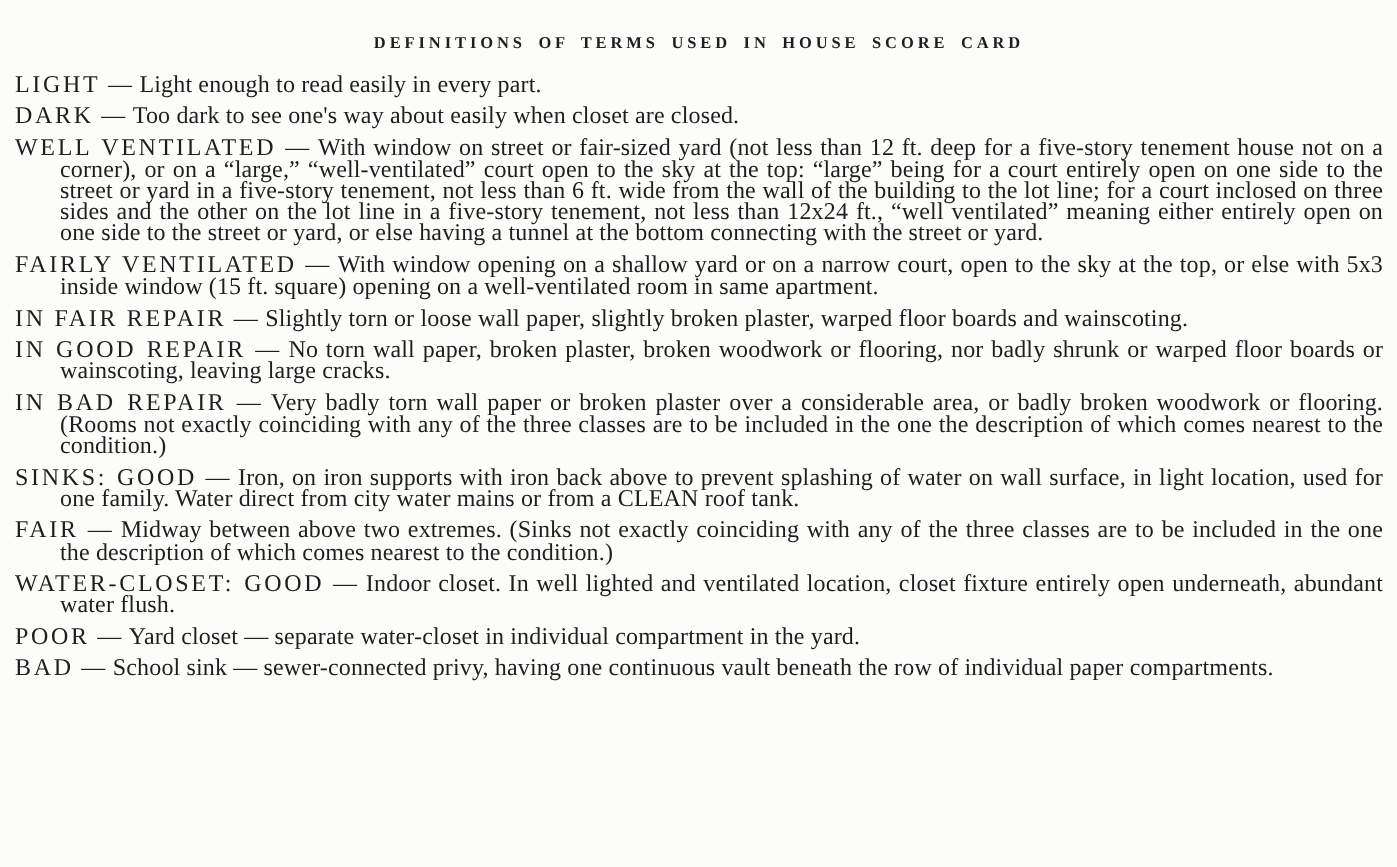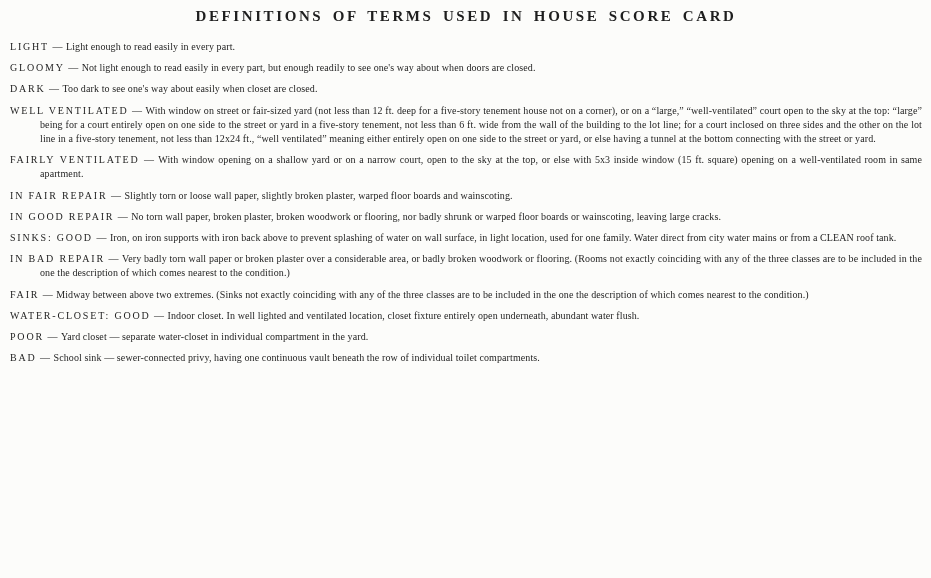--- a/index.html
+++ b/index.html
@@ -11,33 +11,33 @@
     width: 931px;
     height: 578px;
     overflow: hidden;
     font-family: "Liberation Serif", serif;
     color: #1e1e1e;
   }
   .doc {
     padding: 7px 9px 0 10px;
   }
   .page-title {
-    font-size: 15px;
+    font-size: 11px;
     font-weight: bold;
     text-align: center;
     letter-spacing: 2.6px;
-    margin: 1px 0 15px 0;
+    margin: 16px 0 15px 0;
     word-spacing: 3px;
   }
   .entries {
     width: 100%;
   }
   .entry {
     margin: 0 0 7px 0;
-    font-size: 10px;
+    font-size: 16px;
     line-height: 14.2px;
     text-align: justify;
     padding-left: 30px;
     text-indent: -30px;
   }
   .term {
     letter-spacing: 1.8px;
     font-weight: 500;
   }
   .sep {
@@ -48,40 +48,39 @@
   }
 </style>
 </head>
 <body>
 
 <div class="doc">
   <h1 class="page-title">DEFINITIONS OF TERMS USED IN HOUSE SCORE CARD</h1>
   <div class="entries" id="entries">
   <p class="entry"><span class="term">LIGHT</span><span class="sep"> — </span><span class="def">Light enough to read easily in every part.</span></p>
 
-  <p class="entry"><span class="term">GLOOMY</span><span class="sep"> — </span><span class="def">Not light enough to read easily in every part, but enough readily to see one's way about when doors are closed.</span></p>
 
   <p class="entry"><span class="term">DARK</span><span class="sep"> — </span><span class="def">Too dark to see one's way about easily when closet are closed.</span></p>
 
   <p class="entry"><span class="term">WELL VENTILATED</span><span class="sep"> — </span><span class="def">With window on street or fair-sized yard (not less than 12 ft. deep for a five-story tenement house not on a corner), or on a “large,” “well-ventilated” court open to the sky at the top: “large” being for a court entirely open on one side to the street or yard in a five-story tenement, not less than 6 ft. wide from the wall of the building to the lot line; for a court inclosed on three sides and the other on the lot line in a five-story tenement, not less than 12x24 ft., “well ventilated” meaning either entirely open on one side to the street or yard, or else having a tunnel at the bottom connecting with the street or yard.</span></p>
 
   <p class="entry"><span class="term">FAIRLY VENTILATED</span><span class="sep"> — </span><span class="def">With window opening on a shallow yard or on a narrow court, open to the sky at the top, or else with 5x3 inside window (15 ft. square) opening on a well-ventilated room in same apartment.</span></p>
 
 
   <p class="entry"><span class="term">IN FAIR REPAIR</span><span class="sep"> — </span><span class="def">Slightly torn or loose wall paper, slightly broken plaster, warped floor boards and wainscoting.</span></p>
 
   <p class="entry"><span class="term">IN GOOD REPAIR</span><span class="sep"> — </span><span class="def">No torn wall paper, broken plaster, broken woodwork or flooring, nor badly shrunk or warped floor boards or wainscoting, leaving large cracks.</span></p>
 
+  <p class="entry"><span class="term">IN BAD REPAIR</span><span class="sep"> — </span><span class="def">Very badly torn wall paper or broken plaster over a considerable area, or badly broken woodwork or flooring. (Rooms not exactly coinciding with any of the three classes are to be included in the one the description of which comes nearest to the condition.)</span></p>
+
   <p class="entry"><span class="term">SINKS: GOOD</span><span class="sep"> — </span><span class="def">Iron, on iron supports with iron back above to prevent splashing of water on wall surface, in light location, used for one family. Water direct from city water mains or from a CLEAN roof tank.</span></p>
-
-  <p class="entry"><span class="term">IN BAD REPAIR</span><span class="sep"> — </span><span class="def">Very badly torn wall paper or broken plaster over a considerable area, or badly broken woodwork or flooring. (Rooms not exactly coinciding with any of the three classes are to be included in the one the description of which comes nearest to the condition.)</span></p>
 
 
   <p class="entry"><span class="term">FAIR</span><span class="sep"> — </span><span class="def">Midway between above two extremes. (Sinks not exactly coinciding with any of the three classes are to be included in the one the description of which comes nearest to the condition.)</span></p>
 
   <p class="entry"><span class="term">WATER-CLOSET: GOOD</span><span class="sep"> — </span><span class="def">Indoor closet. In well lighted and ventilated location, closet fixture entirely open underneath, abundant water flush.</span></p>
 
 
   <p class="entry"><span class="term">POOR</span><span class="sep"> — </span><span class="def">Yard closet — separate water-closet in individual compartment in the yard.</span></p>
 
-  <p class="entry"><span class="term">BAD</span><span class="sep"> — </span><span class="def">School sink — sewer-connected privy, having one continuous vault beneath the row of individual toilet compartments.</span></p>
+  <p class="entry"><span class="term">BAD</span><span class="sep"> — </span><span class="def">School sink — sewer-connected privy, having one continuous vault beneath the row of individual paper compartments.</span></p>
 </div>
 </div>
 
 </body></html>

